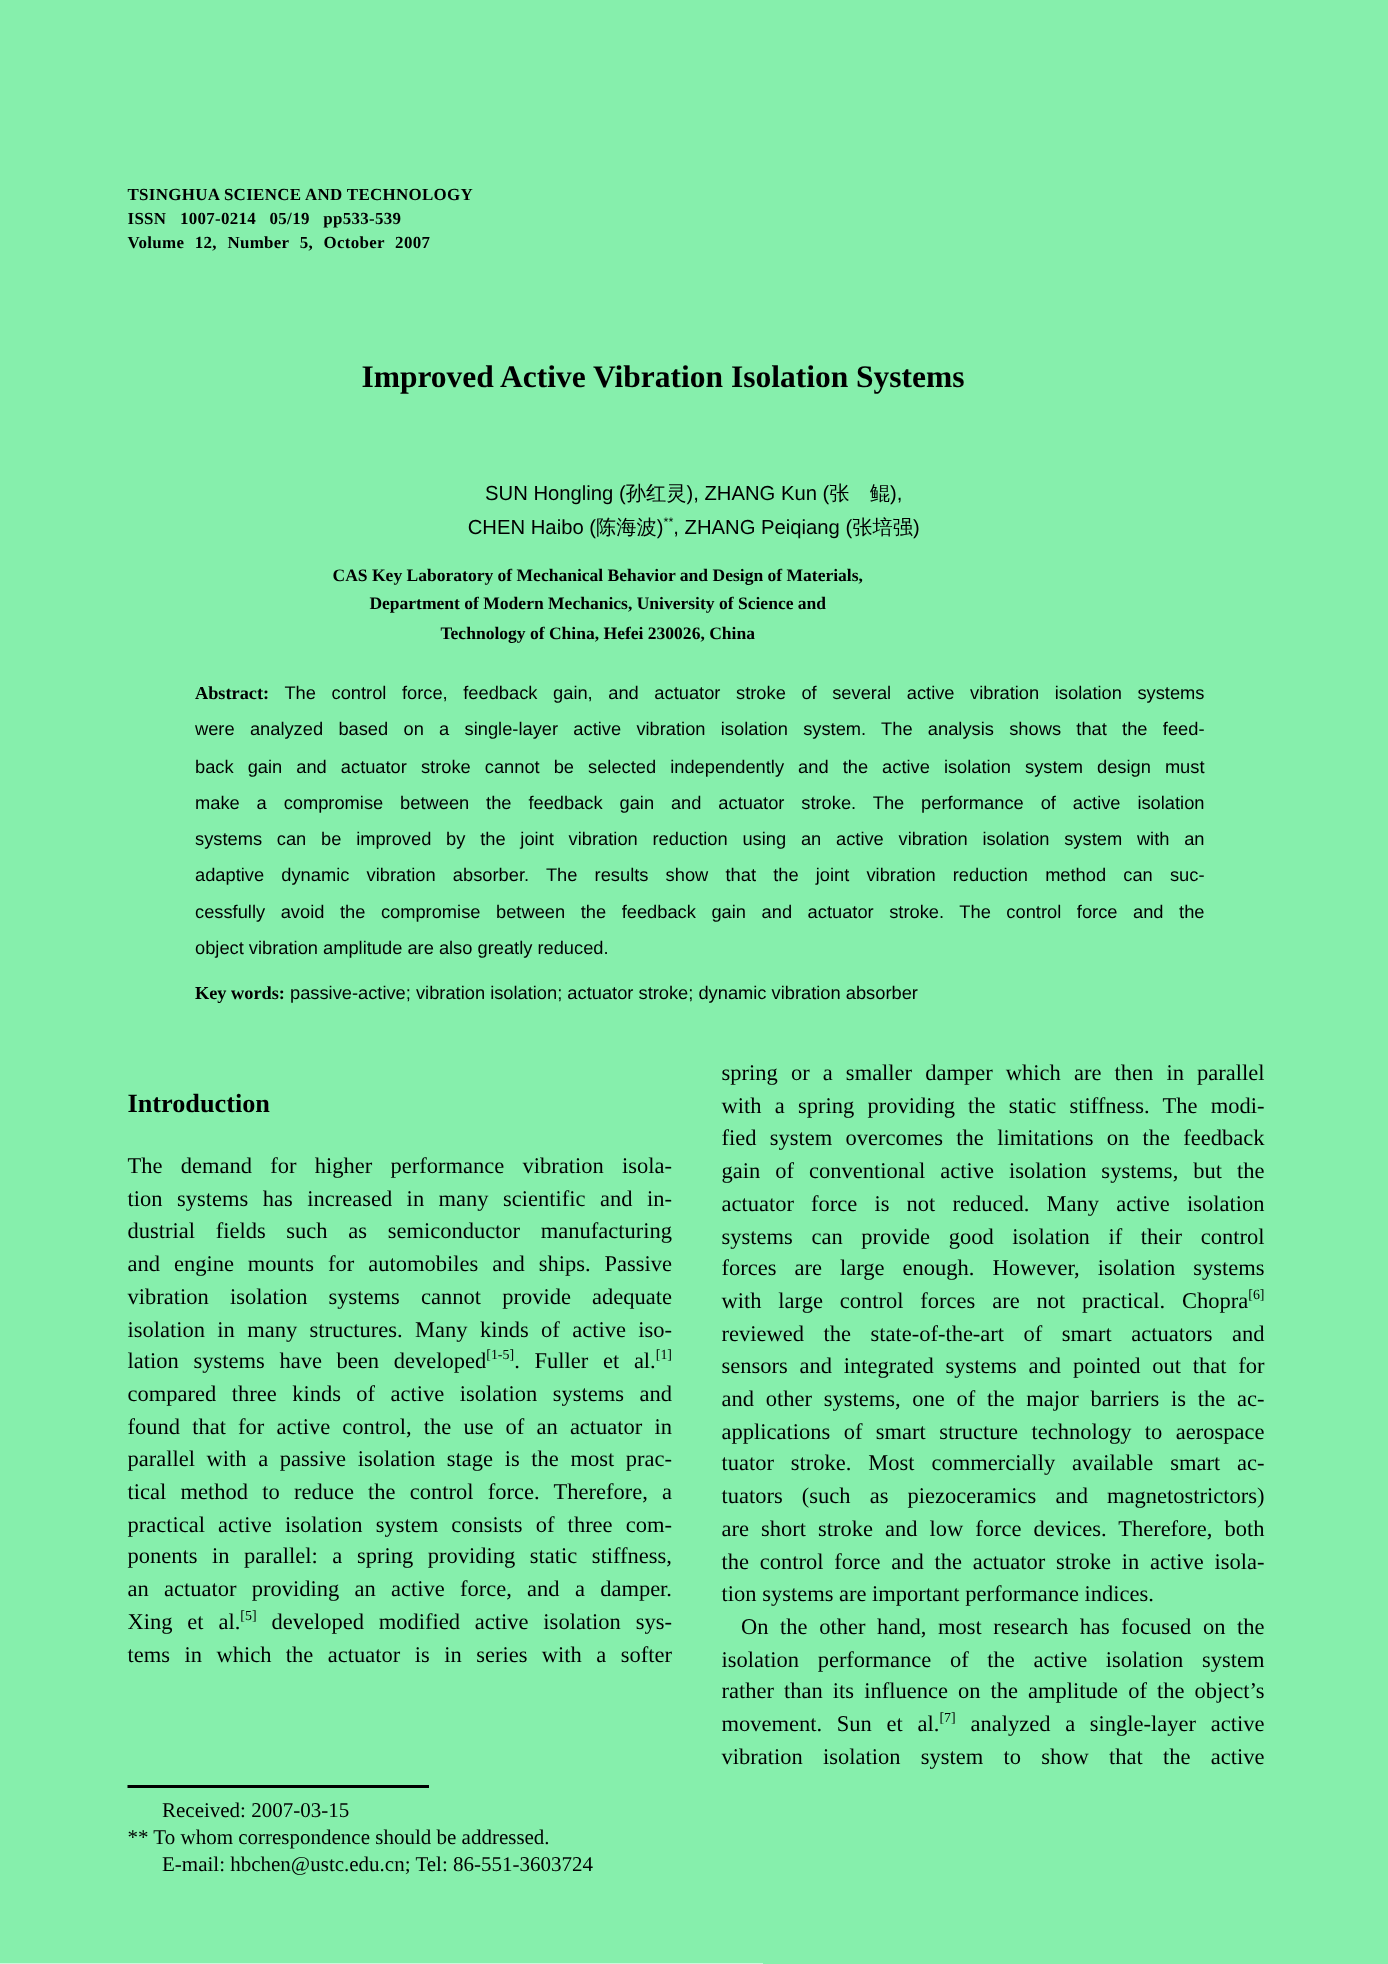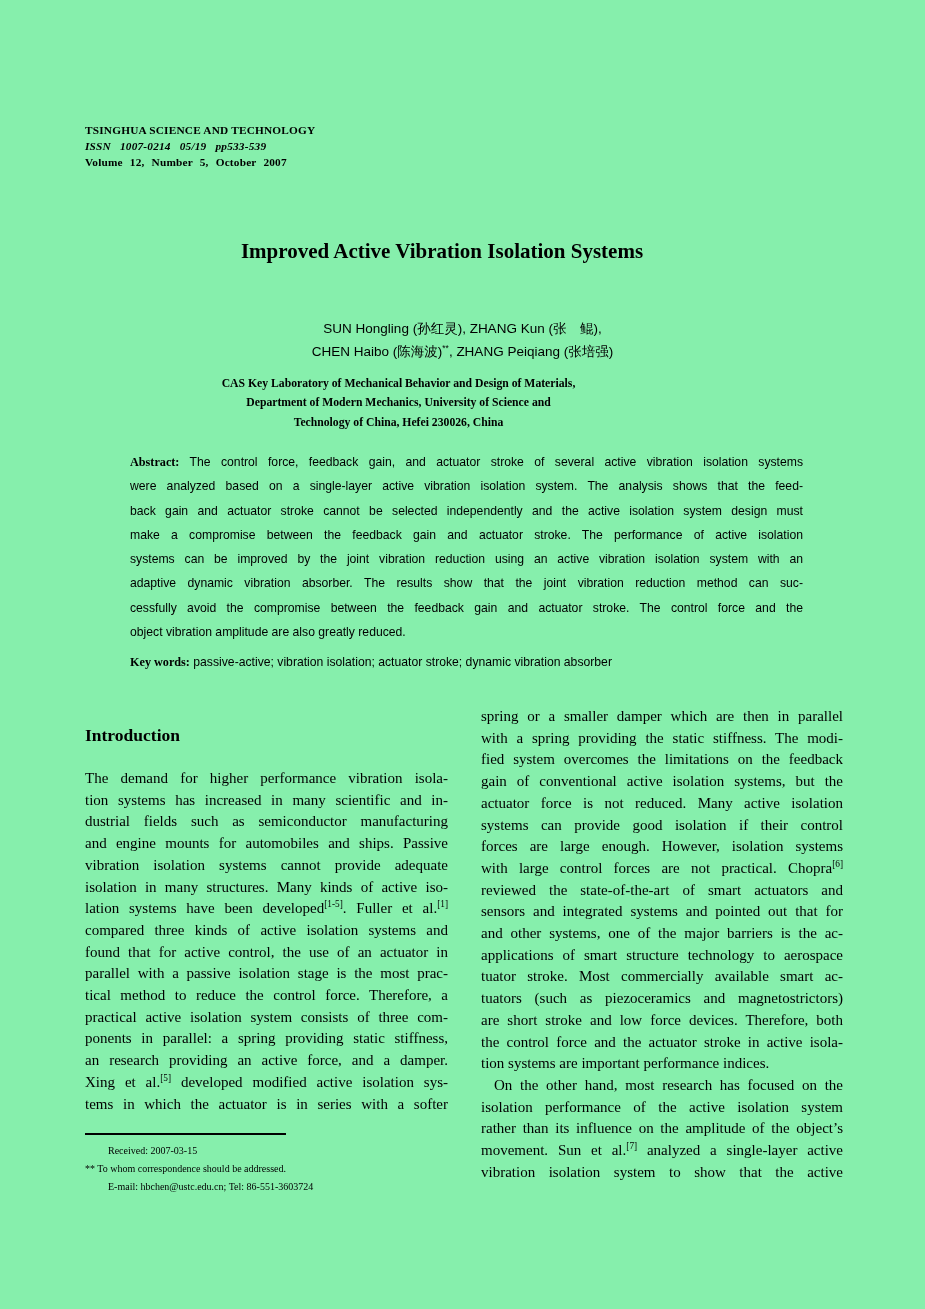--- a/index.html
+++ b/index.html
@@ -6,21 +6,21 @@
   .page {
     position:relative; width:925px; height:1309px; background:#86efac;
     font-family:"Liberation Serif", serif; color:#000; overflow:hidden;
   }
   sup { font-size:0.62em; line-height:0; vertical-align:super; }
 
   .journal {
     position:absolute; left:85px; top:122px;
     font-weight:bold; font-size:11.3px; line-height:16px; letter-spacing:0.2px;
   }
-  .journal .j2 { word-spacing:6px;font-style:italic; }
+  .journal .j2 { word-spacing:6px; }
   .journal .j3 { word-spacing:4px; }
 
   .paper-title {
     position:absolute; left:0; width:884px; top:239px;
     text-align:center; font-weight:bold; font-size:21px;
   }
 
   .authors {
     position:absolute; left:0; width:925px; top:318px; text-align:center;
     font-family:"Liberation Sans", sans-serif; font-size:13.5px; line-height:22.5px;
@@ -46,22 +46,22 @@
   .col-right { position:absolute; left:481px; top:706px; width:362px; }
 
   .intro-heading { margin:14px 0 22px 0; font-weight:bold; font-size:17.5px; line-height:21px; }
 
   .body-par { font-size:15px; line-height:21.7px; }
   .tline { text-align:justify; text-align-last:justify; }
   .tline.last { text-align-last:left; }
   .indent-first .tline:first-child { text-indent:13px; }
 
   .footnote {
-    position:absolute; left:85px; top:1133px; width:363px;
-    font-size:10px; line-height:18.2px;
+    position:absolute; left:85px; top:1190px; width:363px;
+    font-size:14px; line-height:18.2px;
   }
   .footnote-rule { width:201px; height:2px; background:#000; margin-bottom:7px; }
   .fn-indent { padding-left:23px; }
 </style>
 </head>
 <body>
 
 <div class="page">
 
   <div class="journal">
@@ -105,21 +105,21 @@
         <div class="tline">and engine mounts for automobiles and ships. Passive</div>
         <div class="tline">vibration isolation systems cannot provide adequate</div>
         <div class="tline">isolation in many structures. Many kinds of active iso-</div>
         <div class="tline">lation systems have been developed<sup>[1-5]</sup>. Fuller et al.<sup>[1]</sup></div>
         <div class="tline">compared three kinds of active isolation systems and</div>
         <div class="tline">found that for active control, the use of an actuator in</div>
         <div class="tline">parallel with a passive isolation stage is the most prac-</div>
         <div class="tline">tical method to reduce the control force. Therefore, a</div>
         <div class="tline">practical active isolation system consists of three com-</div>
         <div class="tline">ponents in parallel: a spring providing static stiffness,</div>
-        <div class="tline">an research providing an active force, and a damper.</div>
+        <div class="tline">an actuator providing an active force, and a damper.</div>
         <div class="tline">Xing et al.<sup>[5]</sup> developed modified active isolation sys-</div>
         <div class="tline">tems in which the actuator is in series with a softer</div>
       </div>
   </div>
 
   <div class="col-right">
     <div class="body-par">
         <div class="tline">spring or a smaller damper which are then in parallel</div>
         <div class="tline">with a spring providing the static stiffness. The modi-</div>
         <div class="tline">fied system overcomes the limitations on the feedback</div>

